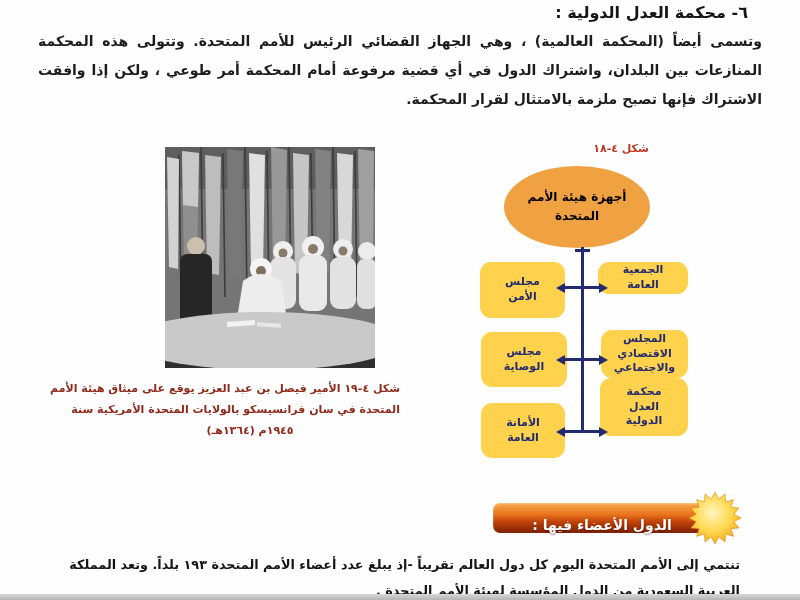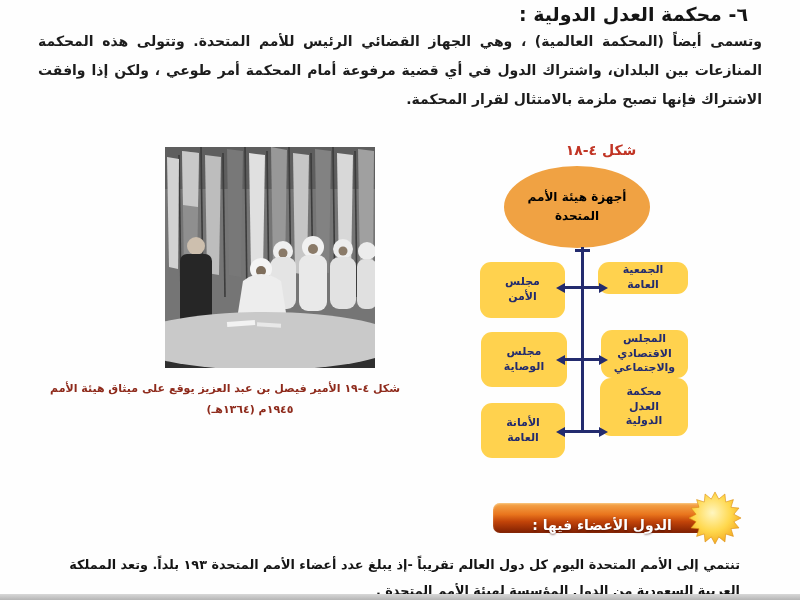--- a/index.html
+++ b/index.html
@@ -4,37 +4,37 @@
 <style>
   html,body{margin:0;padding:0;background:#e9e9e9;}
   .page{
     position:relative;width:800px;height:600px;background:#fefefe;
     font-family:"DejaVu Sans",sans-serif;direction:rtl;overflow:hidden;
     margin:0 auto;
   }
   
   .heading{
     position:absolute;top:3px;right:52px;
-    font-size:19px;font-weight:bold;color:#151515;white-space:nowrap;
+    font-size:16px;font-weight:bold;color:#151515;white-space:nowrap;
   }
   .intro{position:absolute;top:27px;right:38px;left:38px;color:#1c1c1c;
     font-size:14px;font-weight:bold;}
   .intro .jline{height:29px;line-height:29px;text-align:justify;text-align-last:justify;overflow:hidden;}
   .intro .rline{height:29px;line-height:29px;text-align:right;}
   
   .photo{position:absolute;left:165px;top:147px;width:210px;height:221px;overflow:hidden;}
   .caption{
     position:absolute;left:100px;top:378px;width:300px;text-align:center;
     color:#8e2a1b;font-size:11px;font-weight:bold;line-height:21px;
   }
   .caption div{white-space:nowrap;}
   
   .fig-label{
-    position:absolute;top:142px;left:556px;width:90px;text-align:center;
-    color:#c13525;font-size:14px;font-weight:bold;white-space:nowrap;
+    position:absolute;top:142px;left:576px;width:90px;text-align:center;
+    color:#c13525;font-size:11px;font-weight:bold;white-space:nowrap;
   }
   .ellipse{
     position:absolute;left:504px;top:166px;width:146px;height:82px;
     background:#f0a243;border-radius:50%;
     display:flex;flex-direction:column;align-items:center;justify-content:center;
     color:#000000;font-weight:bold;font-size:12px;text-align:center;line-height:1.55;
   }
   .vline{position:absolute;left:581px;top:247px;width:3px;height:186px;background:#232b6e;}
   .vtick{position:absolute;left:575px;top:249px;width:15px;height:2.5px;background:#232b6e;}
   .box{
@@ -139,20 +139,21 @@
 
       <rect x="0" y="196" width="210" height="25" fill="#2f2f2f"></rect>
       <ellipse cx="100" cy="194" rx="136" ry="29" fill="#c9c9c9"></ellipse>
       <rect x="62" y="174" width="28" height="5" fill="#f2f2f2" transform="rotate(-4 76 176)"></rect>
       <rect x="92" y="176" width="24" height="4" fill="#e8e8e8" transform="rotate(3 104 178)"></rect>
     </svg>
   </div>
 
   <div class="caption">
     <div>شكل ٤-١٩ الأمير فيصل بن عبد العزيز يوقع على ميثاق هيئة الأمم</div>
+    <div>المتحدة في سان فرانسيسكو بالولايات المتحدة الأمريكية سنة</div>
     <div>١٩٤٥م (١٣٦٤هـ)</div>
   </div>
 
   <div class="fig-label">شكل ٤-١٨</div>
 
   <div class="ellipse">
     <div>أجهزة هيئة الأمم</div>
     <div>المتحدة</div>
   </div>
 

